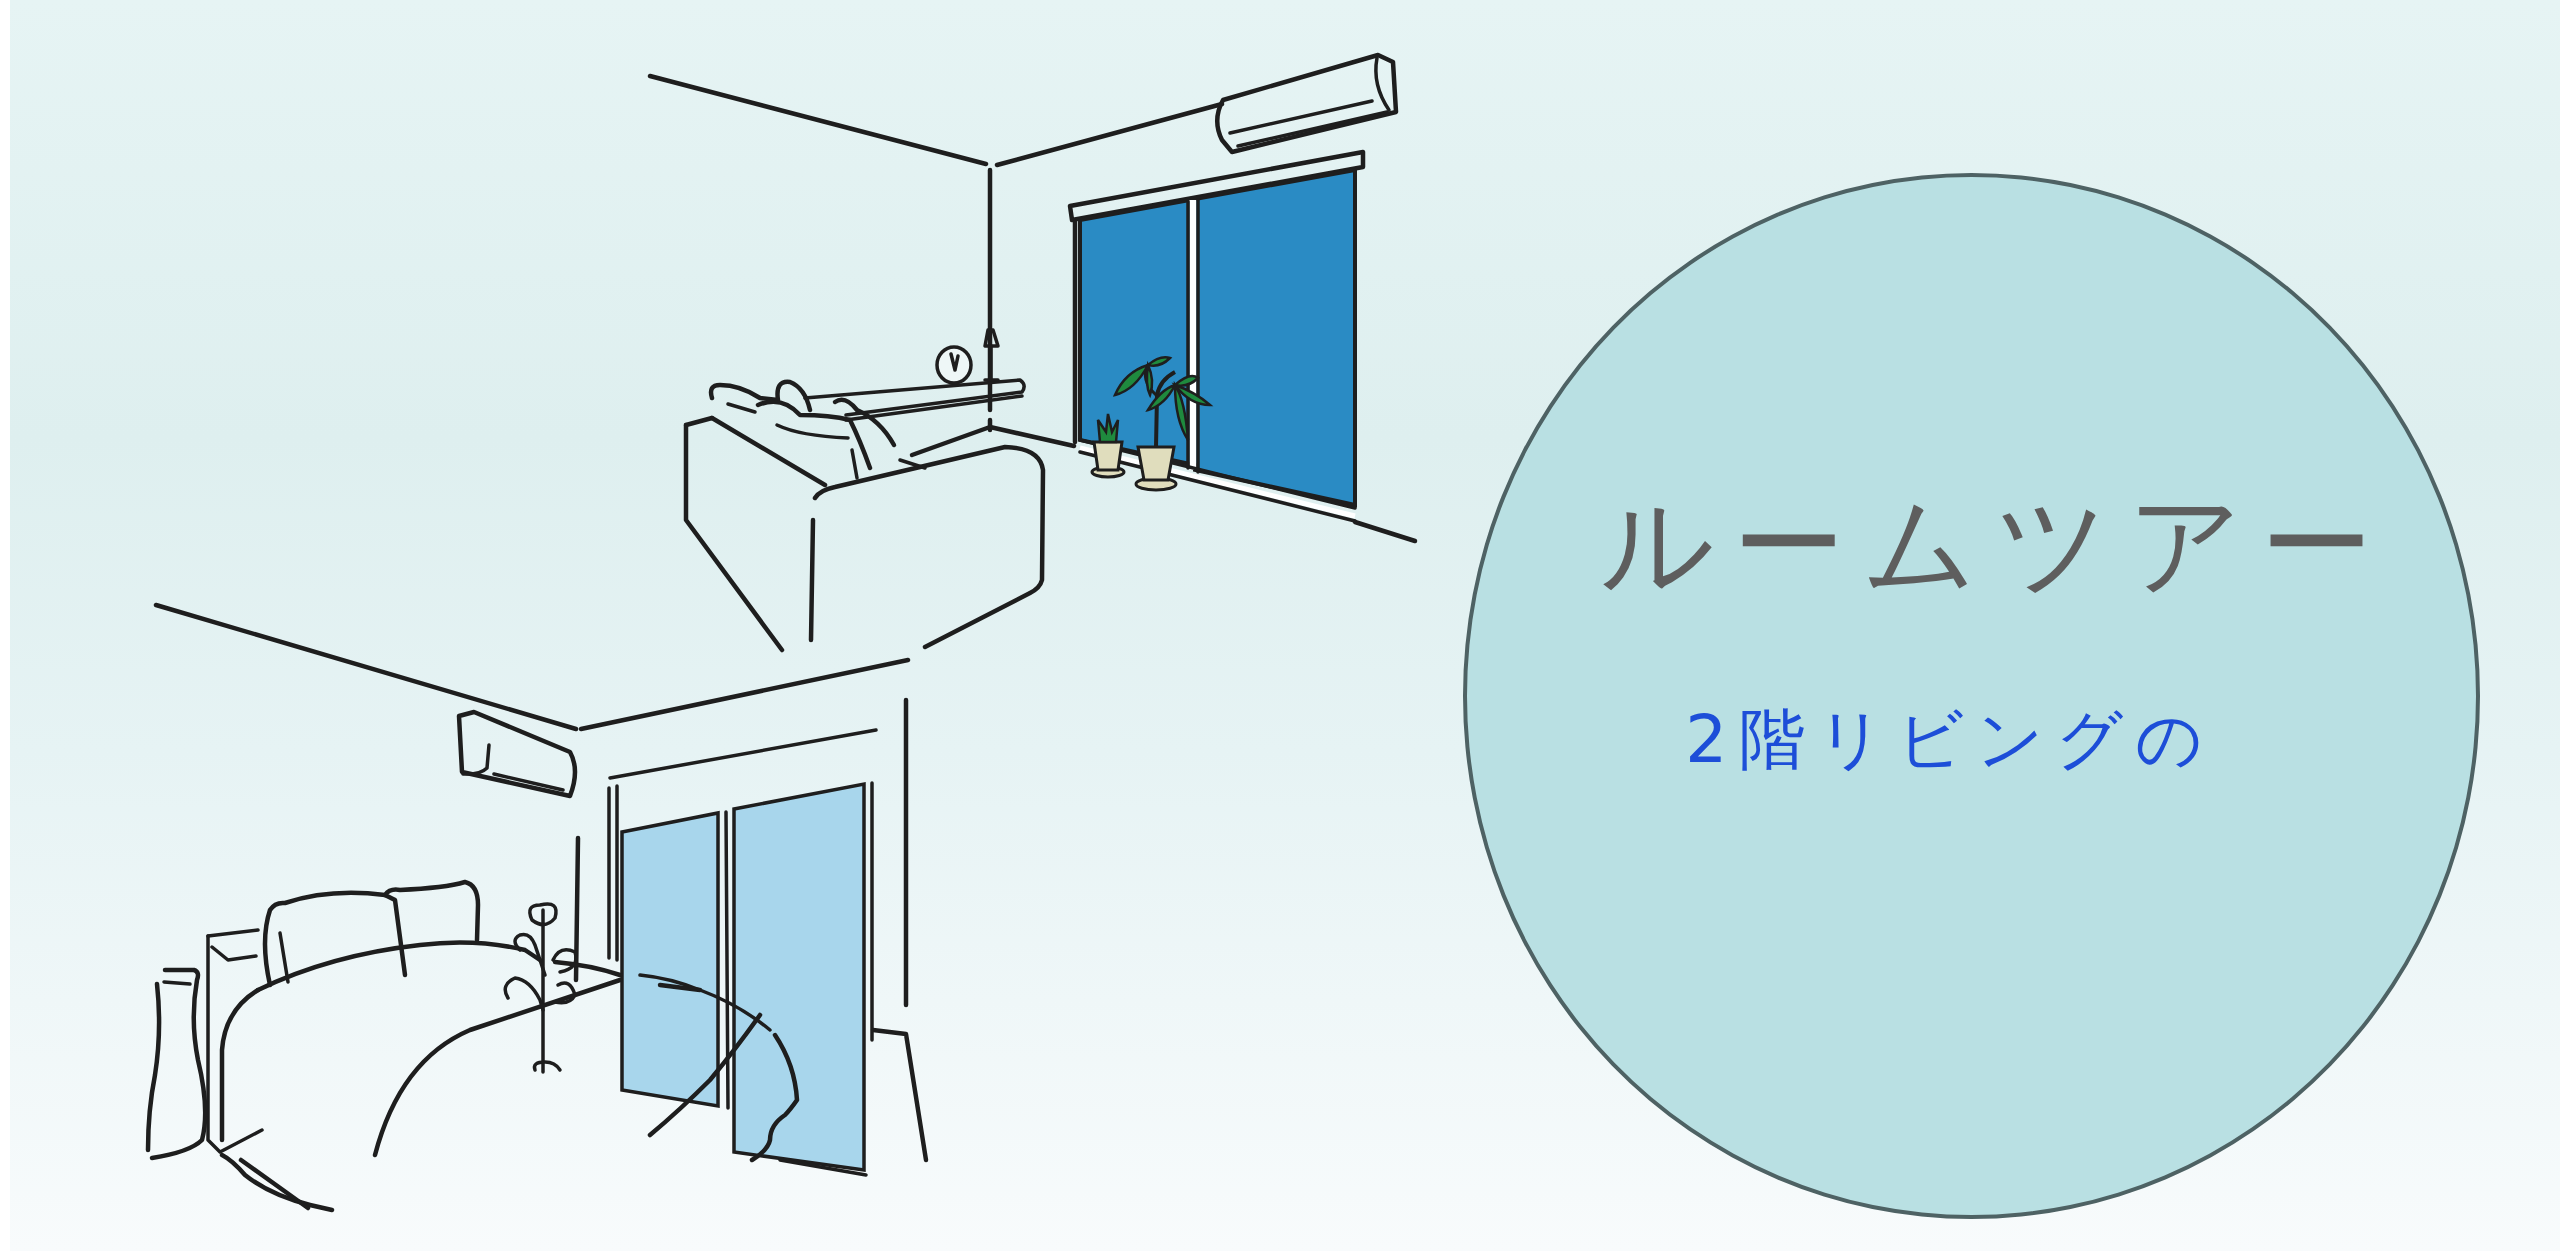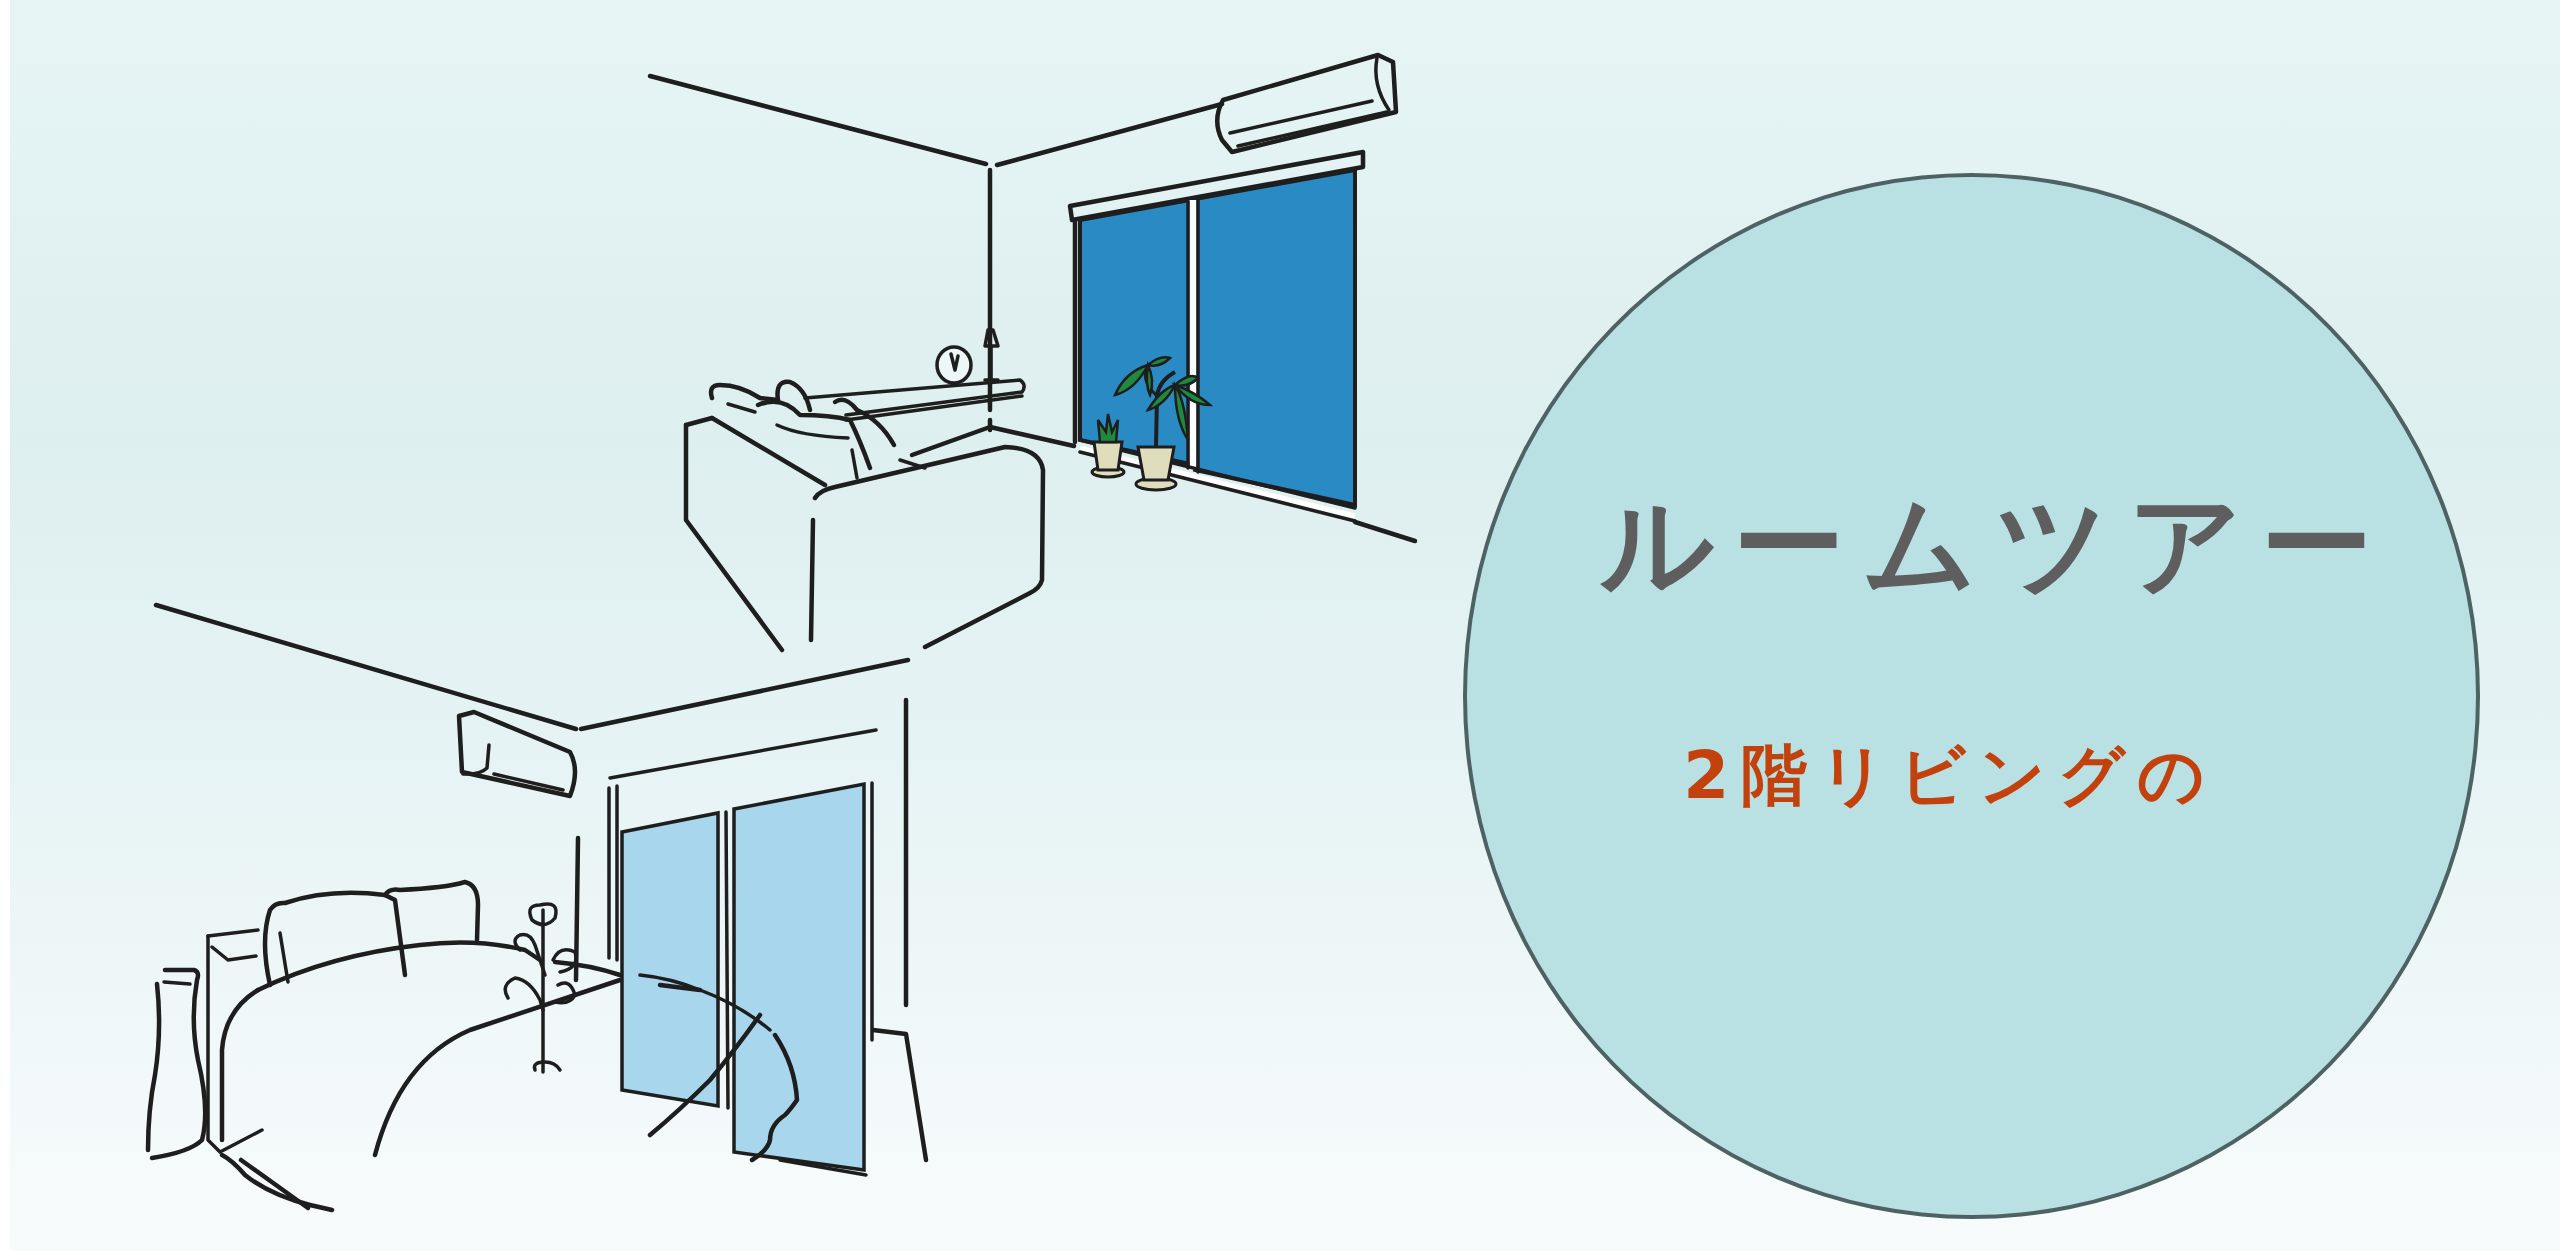--- a/index.html
+++ b/index.html
@@ -10,27 +10,27 @@
   }
   svg.art { position:absolute; left:0; top:0; width:2560px; height:1251px; }
   .ln { fill:none; stroke:#1e1e1e; stroke-width:4.5; stroke-linecap:round; stroke-linejoin:round; }
   .ln-thin { fill:none; stroke:#1e1e1e; stroke-width:3.5; stroke-linecap:round; stroke-linejoin:round; }
   .badge {
     position:absolute; left:1463px; top:173px; width:1017px; height:1046px;
     border-radius:50%; background:#b9e0e3; border:4px solid #4e6264; box-sizing:border-box;
   }
   .title {
     position:absolute; left:1600px; top:470px; width:760px; text-align:center;
-    font-family:"DejaVu Sans", sans-serif; font-size:112px; font-weight:bold;
+    font-family:"DejaVu Sans", sans-serif; font-size:112px; font-weight:normal;
     color:#5e5e5e; letter-spacing:18px; white-space:nowrap;
   }
   .subtitle {
-    position:absolute; left:1640px; top:726px; width:620px; text-align:center;
-    font-family:"DejaVu Sans", sans-serif; font-size:66px; font-weight:bold;
-    color:#c2410c; letter-spacing:12px; line-height:100px;
+    position:absolute; left:1640px; top:690px; width:620px; text-align:center;
+    font-family:"DejaVu Sans", sans-serif; font-size:66px; font-weight:normal;
+    color:#1d4ed8; letter-spacing:12px; line-height:100px;
   }
   .subtitle span { display:block; white-space:nowrap; }
 </style>
 </head>
 <body>
 
 <div class="canvas"></div>
 
 <svg class="art" viewBox="0 0 2560 1251">
 

